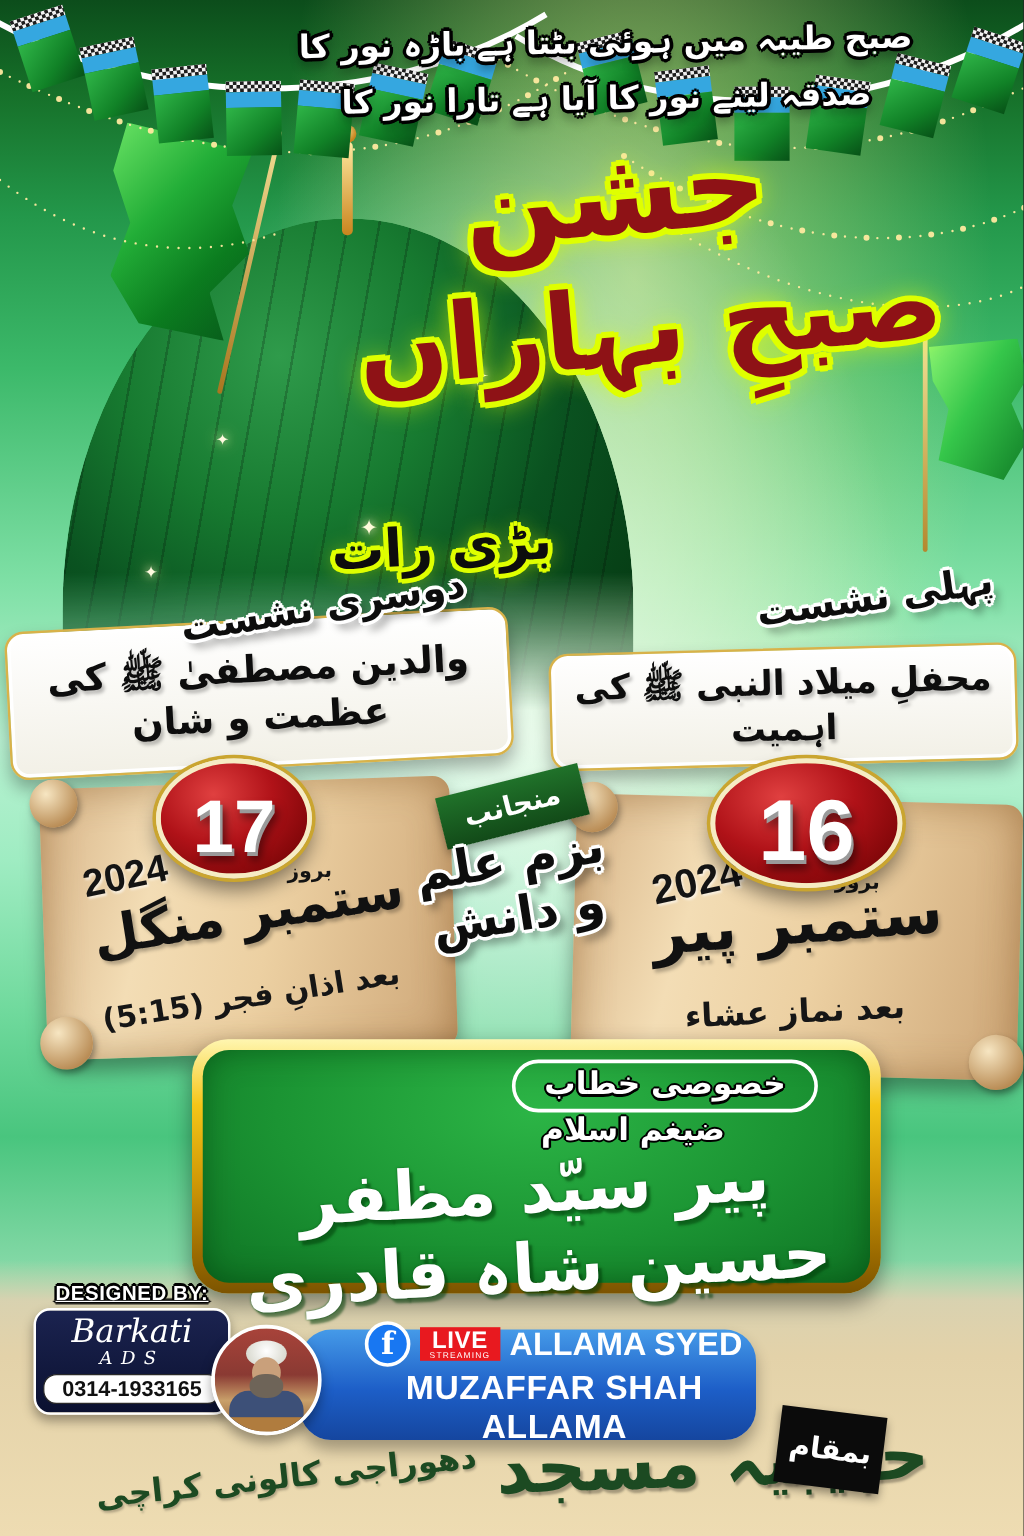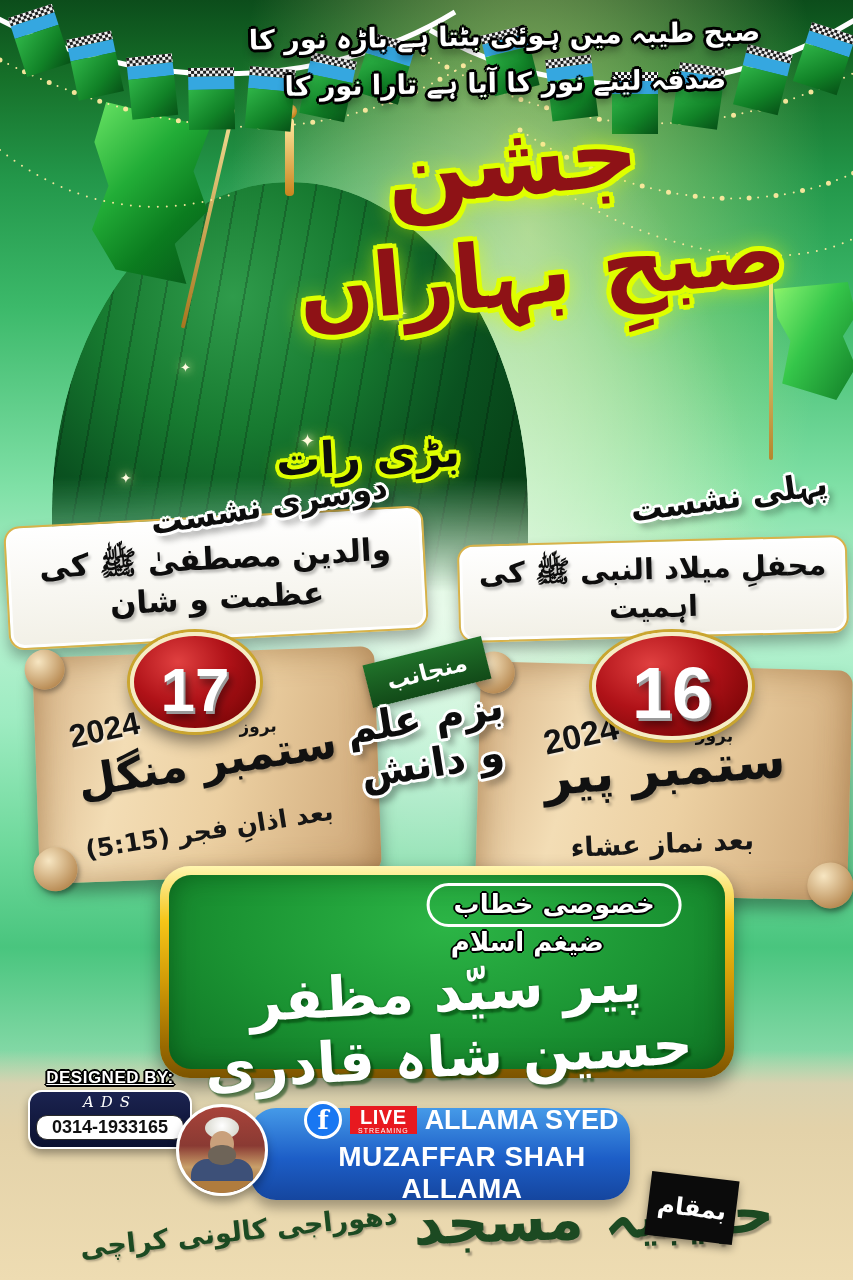--- a/index.html
+++ b/index.html
@@ -306,20 +306,21 @@
       <div class="speech-honorific urdu o-blk-thin rtl">ضیغم اسلام</div>
       <div class="speaker urdu rtl">پیر سیّد مظفر حسین شاہ قادری</div>
     </div>
   </div>
 
   <div class="abs bottom-bg"></div>
 
   <div class="abs designed latin">
     <div class="d-head o-blk-thin">DESIGNED BY:</div>
     <div class="d-box">
+      <div class="d-brand">Barkati</div>
       <div class="d-sub">ADS</div>
       <div class="d-phone">0314-1933165</div>
     </div>
   </div>
 
   <div class="abs photo">
     <div class="p-body"></div>
     <div class="p-turban"></div>
     <div class="p-face"></div>
     <div class="p-beard"></div>

